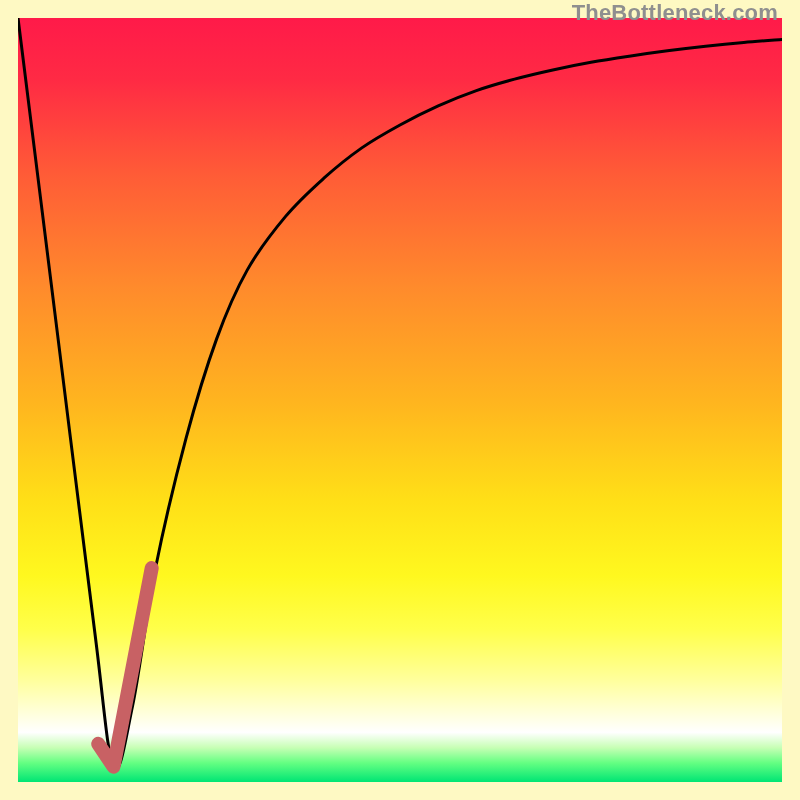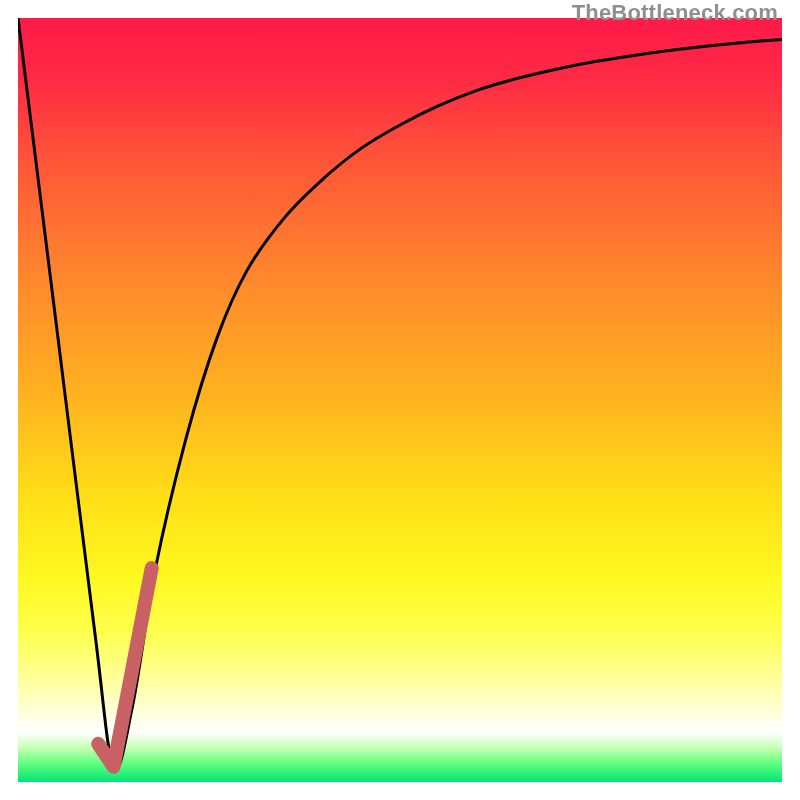--- a/index.html
+++ b/index.html
@@ -9,21 +9,21 @@
     height: 800px;
     background: #000;
     overflow: hidden;
   }
   .frame {
     position: absolute;
     left: 0;
     top: 0;
     width: 800px;
     height: 800px;
-    background: #ffffff;
+    background: #fef9c3;
   }
   .plot {
     position: absolute;
     left: 18px;
     top: 18px;
     width: 764px;
     height: 764px;
     overflow: hidden;
   }
   .plot svg {

